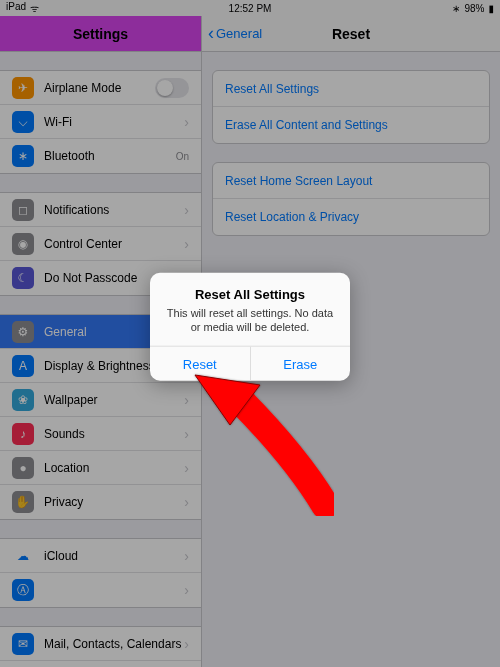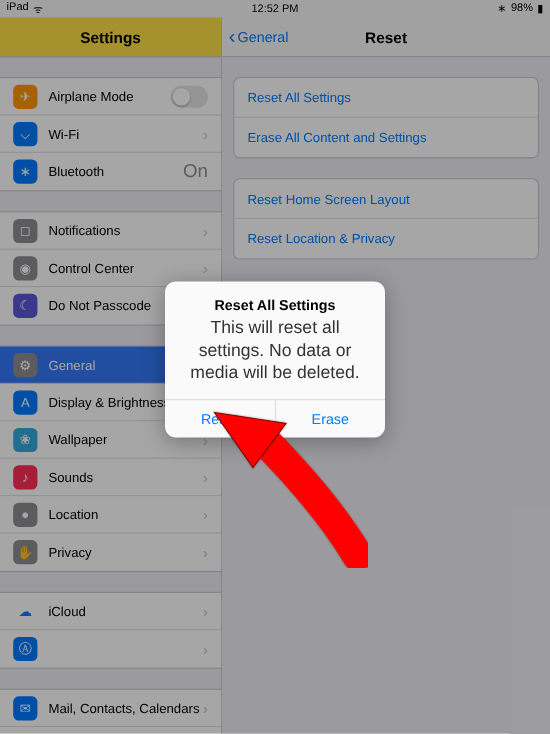--- a/index.html
+++ b/index.html
@@ -2,43 +2,43 @@
 <html><head>
 <meta charset="utf-8">
 <style>
 *{box-sizing:border-box;margin:0;padding:0;font-family:-apple-system,Helvetica,Arial,sans-serif}
 body{width:500px;height:667px;overflow:hidden;background:#efeff4;position:relative}
 .statusbar{height:16px;display:flex;align-items:center;justify-content:space-between;padding:0 6px;font-size:10px;color:#000;background:#f7f7f8}
 .sb-left,.sb-right{display:flex;gap:4px;align-items:flex-start}
 .sb-center{position:absolute;left:50%;transform:translateX(-50%)}
 .container{display:flex;height:651px}
 .sidebar{width:202px;background:#efeff4;border-right:1px solid #c8c8cc}
-.sidebar-header{height:36px;display:flex;align-items:center;justify-content:center;font-weight:600;font-size:14px;background:#fde047;border-bottom:1px solid #c8c8cc}
+.sidebar-header{height:36px;display:flex;align-items:center;justify-content:center;font-weight:600;font-size:14px;background:#d946ef;border-bottom:1px solid #c8c8cc}
 .group{margin:18px 0 0;background:#fff;border-top:1px solid #c8c8cc;border-bottom:1px solid #c8c8cc}
 .row{display:flex;align-items:center;height:34px;padding:0 12px;border-bottom:1px solid #e0e0e4;font-size:12px;color:#000}
 .row:last-child{border-bottom:none}
 .row.sel{background:#3478f6;color:#fff}
 .row .ico{width:22px;height:22px;border-radius:5px;margin-right:10px;display:flex;align-items:center;justify-content:center;color:#fff;font-size:12px}
-.row .val{margin-left:auto;color:#8e8e93;font-size:17px}
+.row .val{margin-left:auto;color:#8e8e93;font-size:10px}
 .row .toggle{margin-left:auto;width:34px;height:20px;border-radius:10px;background:#e5e5ea;position:relative}
 .row .toggle::after{content:'';position:absolute;left:2px;top:2px;width:16px;height:16px;background:#fff;border-radius:50%;box-shadow:0 1px 2px rgba(0,0,0,.3)}
 .row .chev{margin-left:auto;color:#c7c7cc;font-size:14px}
 .detail{flex:1;background:#efeff4}
 .detail-header{height:36px;display:flex;align-items:center;background:#f7f7f8;border-bottom:1px solid #c8c8cc;position:relative}
 .back{color:#007aff;font-size:13px;display:flex;align-items:center;padding-left:6px}
 .back .arr{font-size:18px;font-weight:300;margin-right:2px}
 .detail-title{position:absolute;left:50%;transform:translateX(-50%);font-weight:600;font-size:14px}
 .dgroup{margin:18px 10px 0;background:#fff;border:1px solid #c8c8cc;border-radius:6px;overflow:hidden}
 .drow{display:flex;align-items:center;height:36px;padding:0 12px;border-bottom:1px solid #e0e0e4;font-size:12px;color:#007aff}
 .drow:last-child{border-bottom:none}
 .dim{position:absolute;inset:0;background:rgba(0,0,0,.35)}
 .alert{position:absolute;left:50%;top:49%;transform:translate(-50%,-50%);width:200px;background:#fafafa;border-radius:10px;overflow:hidden;box-shadow:0 4px 20px rgba(0,0,0,.3)}
 .alert-body{padding:14px 12px 12px;text-align:center}
 .alert-title{font-weight:600;font-size:13px;margin-bottom:4px}
-.alert-msg{font-size:16px;color:#333;line-height:1.3}
+.alert-msg{font-size:11px;color:#333;line-height:1.3}
 .alert-btns{display:flex;border-top:1px solid #ddd}
 .alert-btn{flex:1;height:34px;display:flex;align-items:center;justify-content:center;color:#007aff;font-size:13px}
 .alert-btn:first-child{border-right:1px solid #ddd}
 .arrow{position:absolute;left:175px;top:355px;pointer-events:none}
 </style>
 </head>
 <body>
 
 <div class="statusbar">
   <div class="sb-left">

